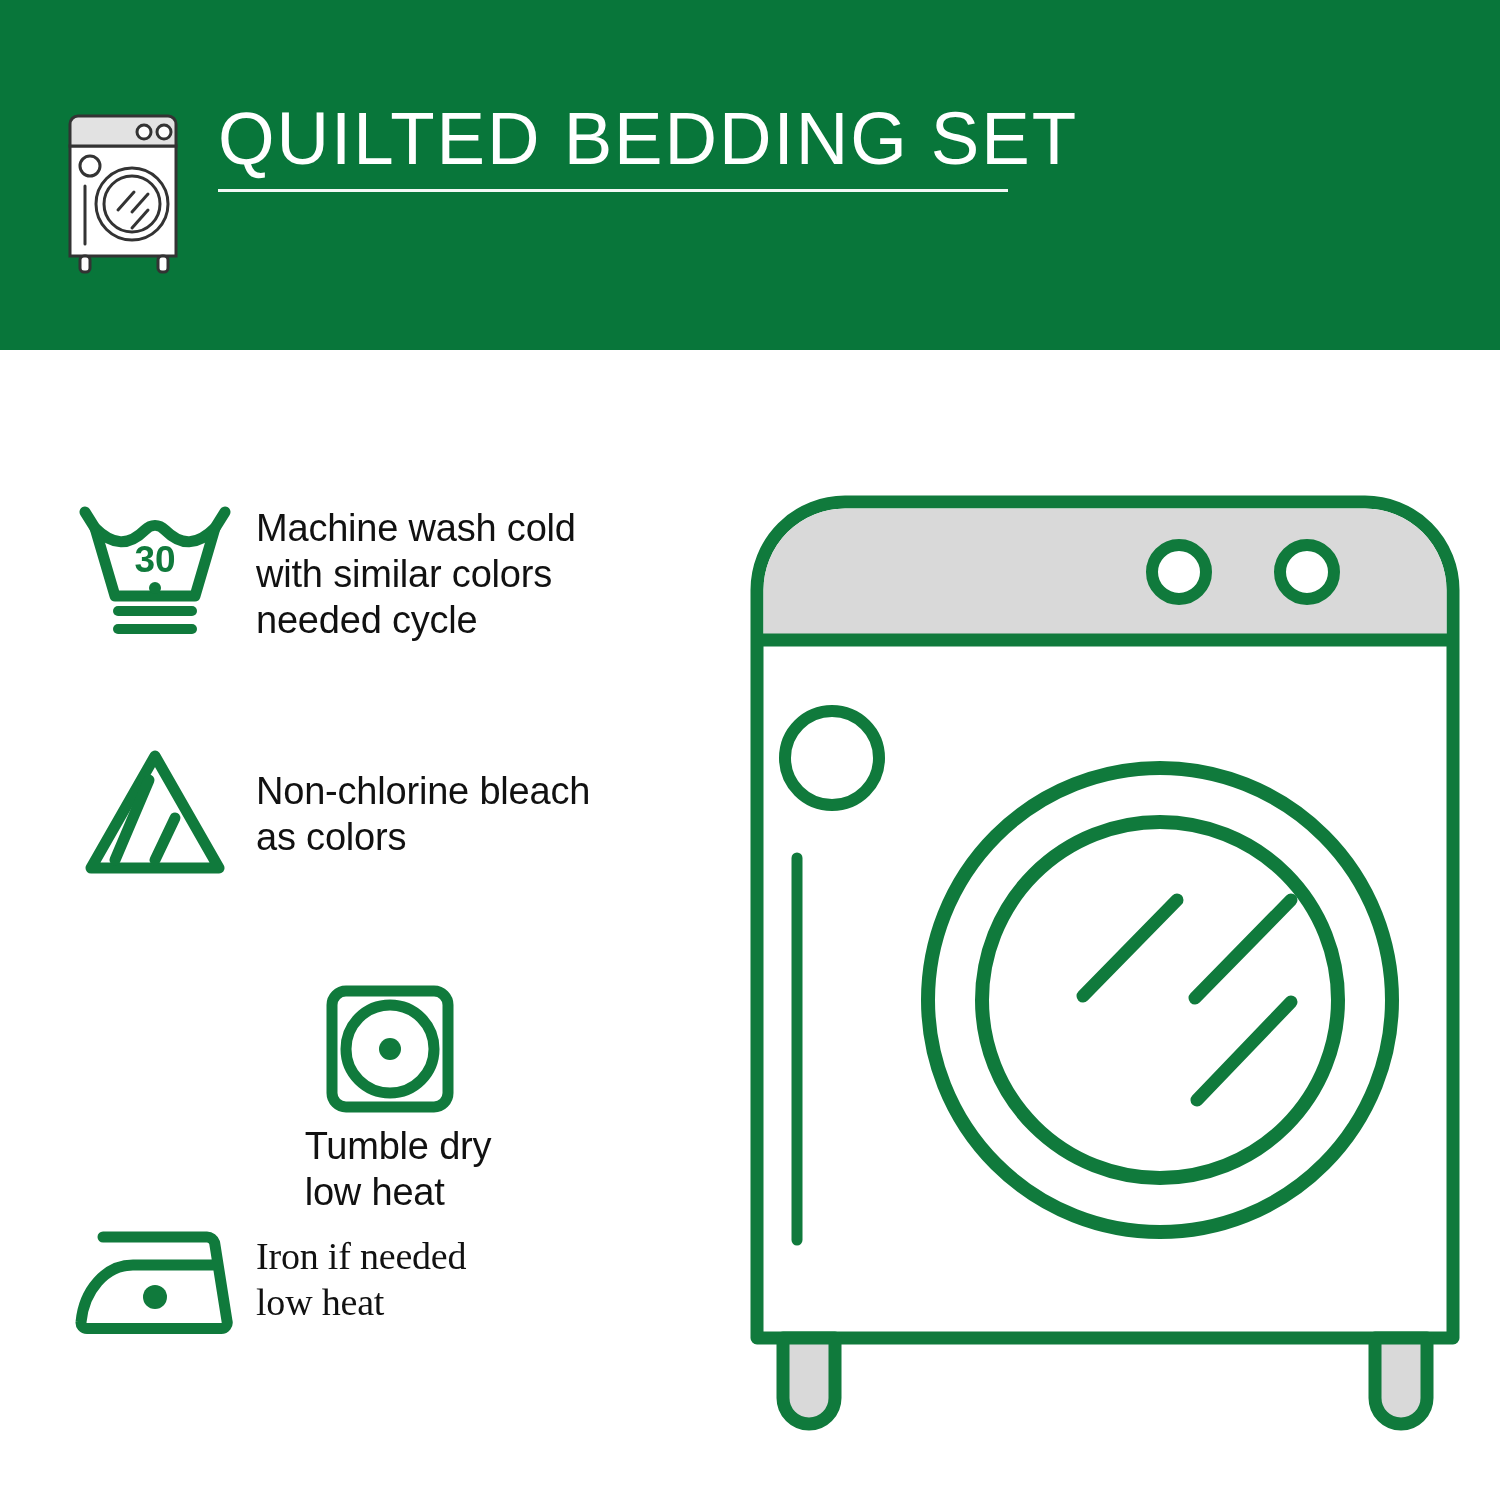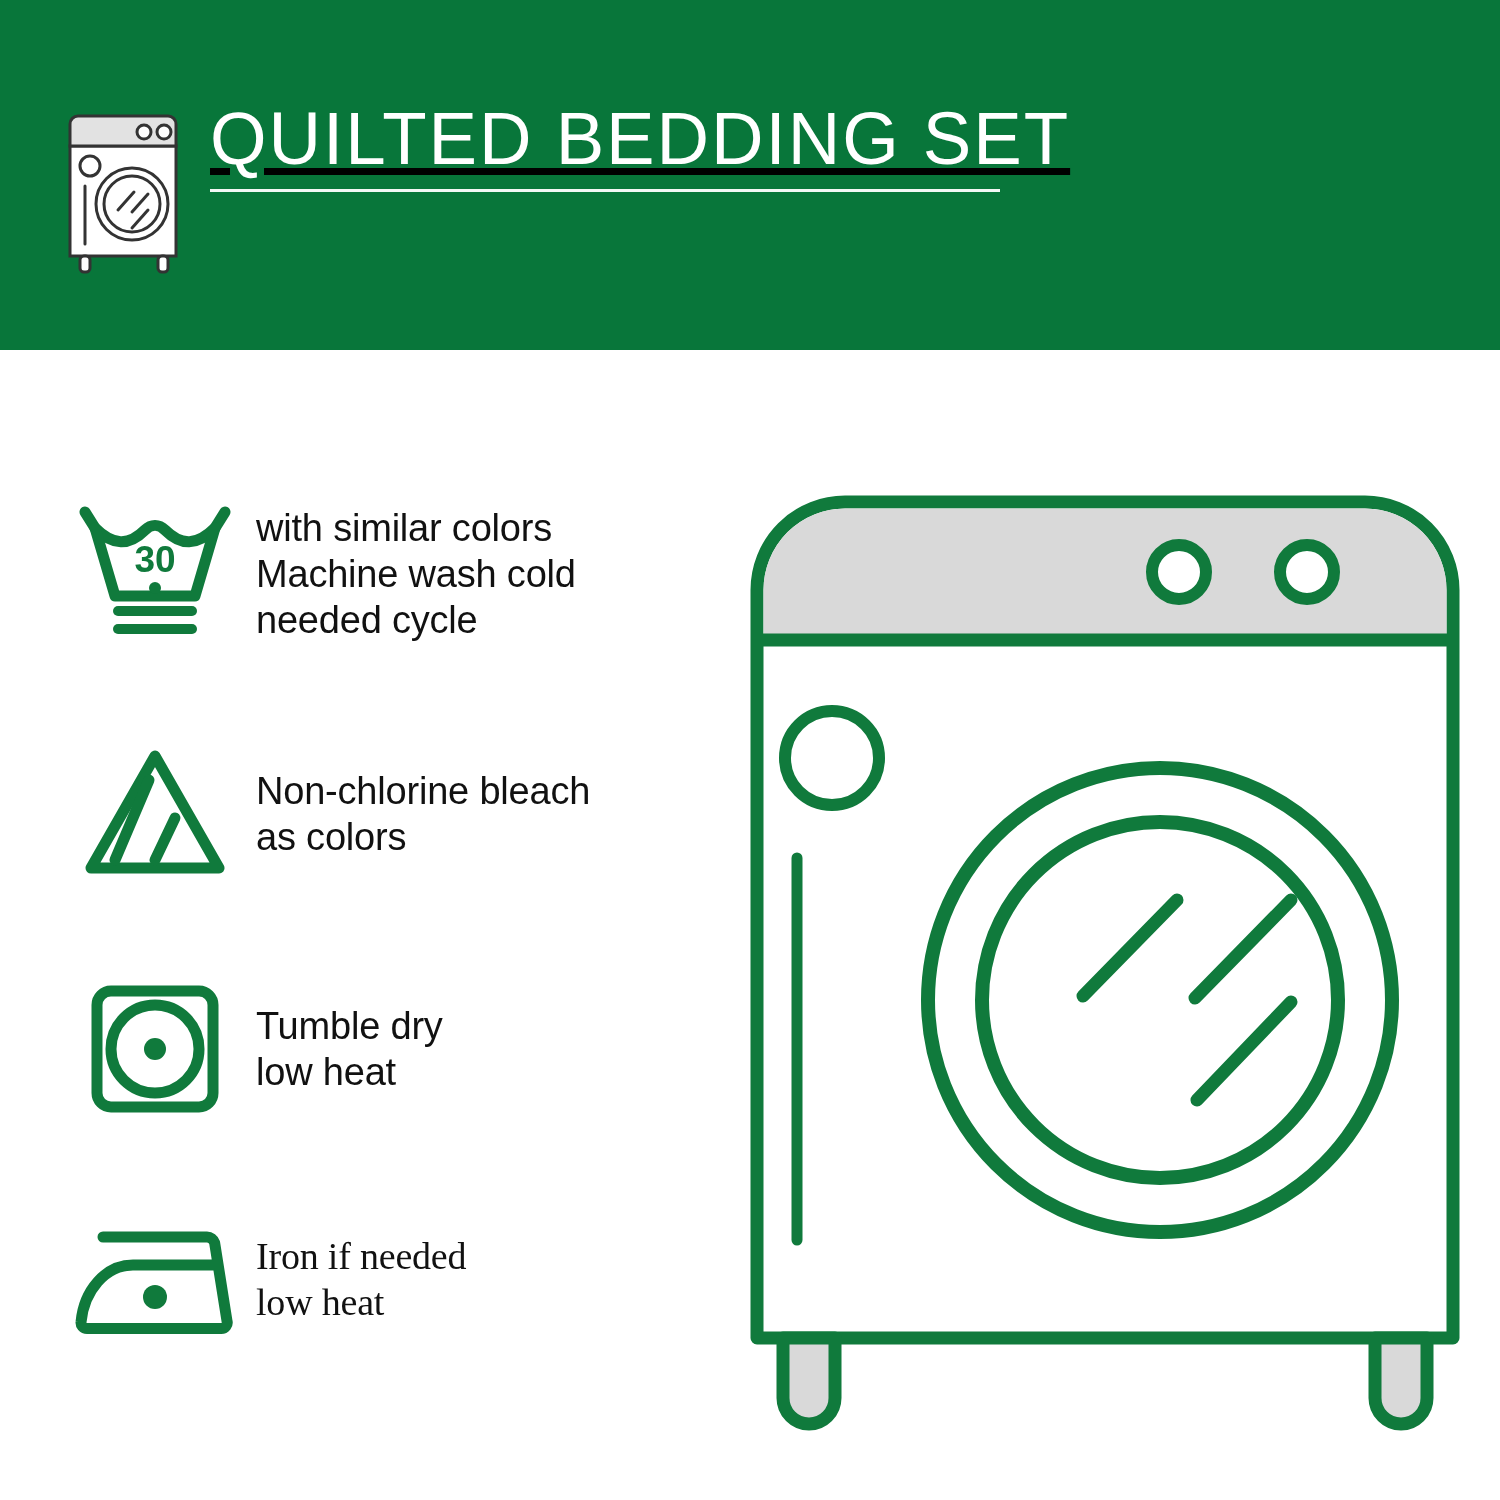--- a/index.html
+++ b/index.html
@@ -32,24 +32,23 @@
     display: flex;
     align-items: flex-start;
   }
   .header-icon {
     width: 128px;
     height: 168px;
     flex: 0 0 auto;
     margin-top: 10px;
   }
   .title-block {
-    margin-left: 20px;
+    margin-left: 28px;
     display: flex;
     flex-direction: column;
-    text-decoration: underline;
   }
   .title-main {
     color: #ffffff;
     font-size: 75px;
     line-height: 80px;
     letter-spacing: 2px;
     font-weight: 400;
     white-space: nowrap;
     transform: scaleX(0.97);
     transform-origin: left center;
@@ -96,21 +95,21 @@
   .care-row .txt {
     margin-left: 16px;
     color: #111111;
     font-size: 38px;
     line-height: 46px;
     font-weight: 400;
     letter-spacing: -0.2px;
   }
   #row-0 { top: 150px; }
   #row-1 { top: 390px; }
-  #row-2 { top: 625px; }
+  #row-2 { top: 625px; flex-direction: column; }
   #row-3 { top: 855px; font-family: Liberation Serif, serif; }
 
   
   .machine-wrap {
     position: absolute;
     left: 735px;
     top: 480;
     top: 480px;
     width: 740px;
     height: 960px;
@@ -165,22 +164,22 @@
 
         <text x="84" y="72" font-family="Liberation Sans, sans-serif" font-size="37" font-weight="bold" fill="#107a3c" text-anchor="middle">30</text>
 
         <circle cx="84" cy="88" r="6" fill="#107a3c"></circle>
 
         <rect x="42" y="106" width="84" height="10" rx="5" fill="#107a3c"></rect>
         <rect x="42" y="124" width="84" height="10" rx="5" fill="#107a3c"></rect>
       </svg>
     </div>
     <div class="txt">
+      <div>Machine wash cold</div>
       <div>with similar colors</div>
-      <div>Machine wash cold</div>
       <div>needed cycle</div>
     </div>
   </div>
 
   <div class="care-row" id="row-1">
     <div class="sym">
       <svg width="168" height="148" viewBox="0 0 168 148">
         <path d="M84 16 L148 128 H20 Z" fill="none" stroke="#107a3c" stroke-width="11" stroke-linejoin="round"></path>
         <line x1="78" y1="40" x2="44" y2="120" stroke="#107a3c" stroke-width="11" stroke-linecap="round"></line>
         <line x1="104" y1="78" x2="84" y2="120" stroke="#107a3c" stroke-width="11" stroke-linecap="round"></line>

